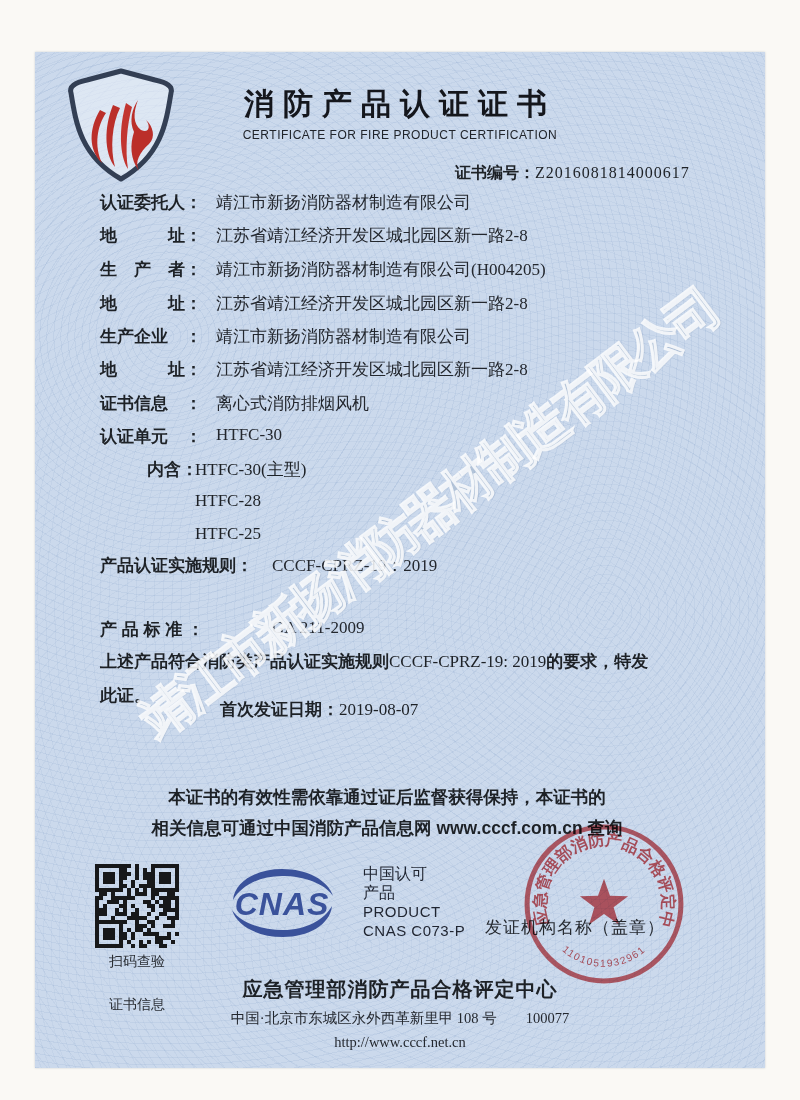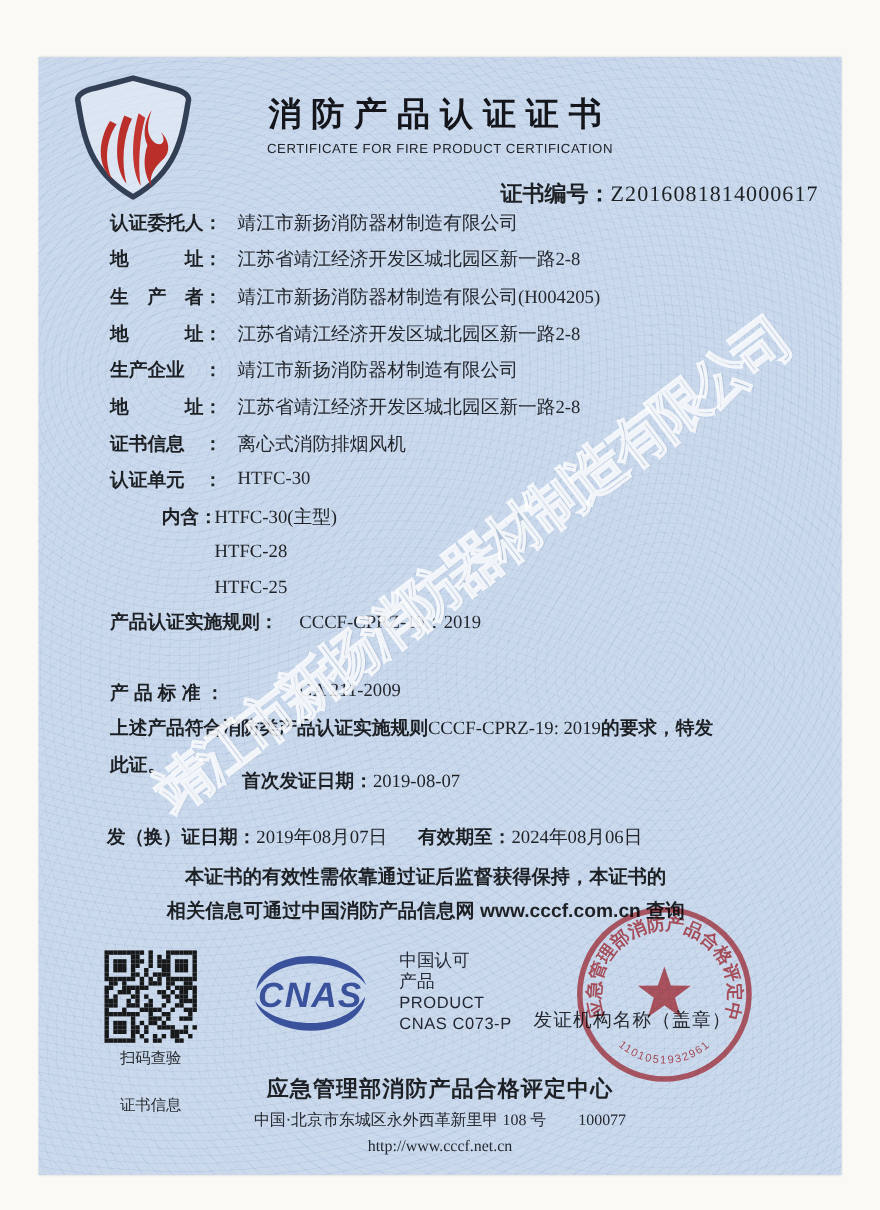--- a/index.html
+++ b/index.html
@@ -19,21 +19,21 @@
   }
   .abs{position:absolute;}
   .title{
     left:0;top:32px;width:100%;text-align:center;
     font-size:30px;font-weight:bold;letter-spacing:9px;color:#14161c;z-index:2;
   }
   .subtitle{
     left:0;top:76px;width:100%;text-align:center;
     font-size:12px;letter-spacing:.5px;color:#20242b;z-index:2;
   }
-  .certno{left:420px;top:111px;font-size:20px;z-index:2;}
+  .certno{left:420px;top:111px;font-size:16px;z-index:2;}
   .certno .lab{font-weight:bold;}
   .certno .val{font-family:"Liberation Serif",serif;letter-spacing:1px;}
   .row{left:65px;font-size:17px;white-space:nowrap;z-index:2;}
   .row .lab{display:inline-block;width:116px;font-weight:bold;vertical-align:top;}
   .row .val{font-family:"Liberation Serif",serif;color:#23272e;}
   .rule .lab{width:172px;}
   .inner-label{font-weight:bold;font-size:17px;z-index:2;}
   .inner-item{font-size:17px;font-family:"Liberation Serif",serif;z-index:2;}
   .stmt{left:65px;font-size:17px;z-index:2;}
   .stmt .b{font-weight:bold;}
@@ -129,23 +129,20 @@
 
   <div class="abs stmt" style="top:598px">
     <span class="b">上述产品符合消防类产品认证实施规则</span><span class="m">CCCF-CPRZ-19: 2019</span><span class="b">的要求，特发</span>
   </div>
   <div class="abs stmt" style="top:632px">
     <span class="b">此证。</span>
   </div>
 
   <div class="abs dates" style="left:185px;top:646px">
     <span class="lab">首次发证日期：</span><span class="val">2019-08-07</span>
-  </div>
-  <div class="abs dates" style="left:62px;top:697px">
-    <span class="lab">发（换）证日期：</span><span class="val">2019年08月07日</span><span style="display:inline-block;width:28px"></span><span class="lab">有效期至：</span><span class="val">2024年08月06日</span>
   </div>
 
   <div class="abs notice" style="top:764px">相关信息可通过中国消防产品信息网 www.cccf.com.cn 查询</div>
   <div class="abs notice" style="top:733px">本证书的有效性需依靠通过证后监督获得保持，本证书的</div>
 
   <div class="abs qr-wrap">
       <div class="qm" style="grid-area: 1 / 1;"></div>
       <div class="qm" style="grid-area: 1 / 2;"></div>
       <div class="qm" style="grid-area: 1 / 3;"></div>
       <div class="qm" style="grid-area: 1 / 4;"></div>

